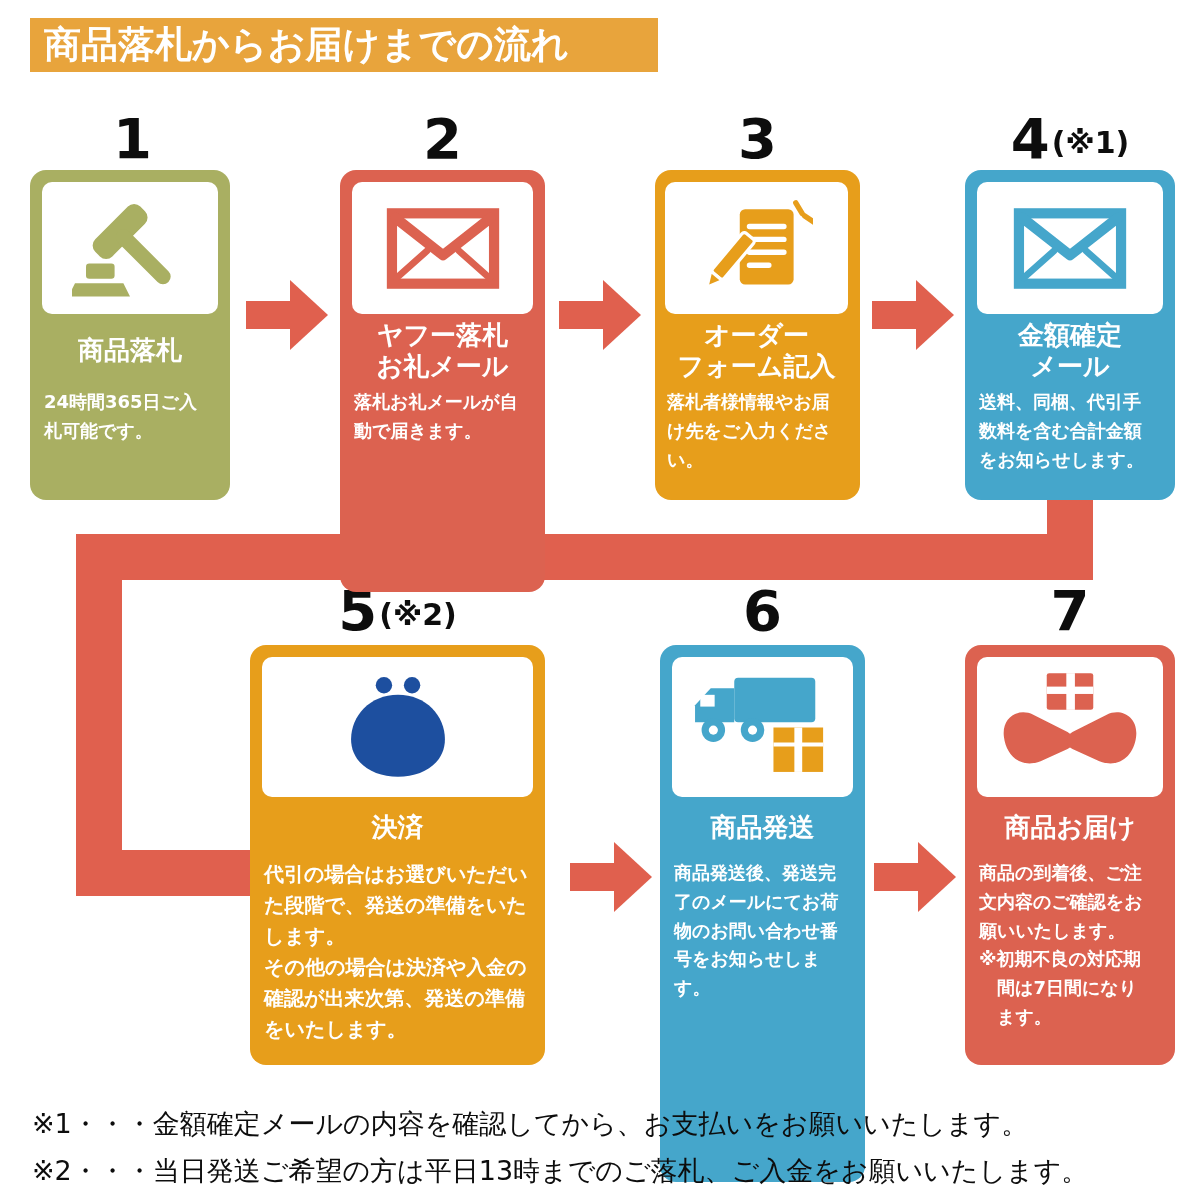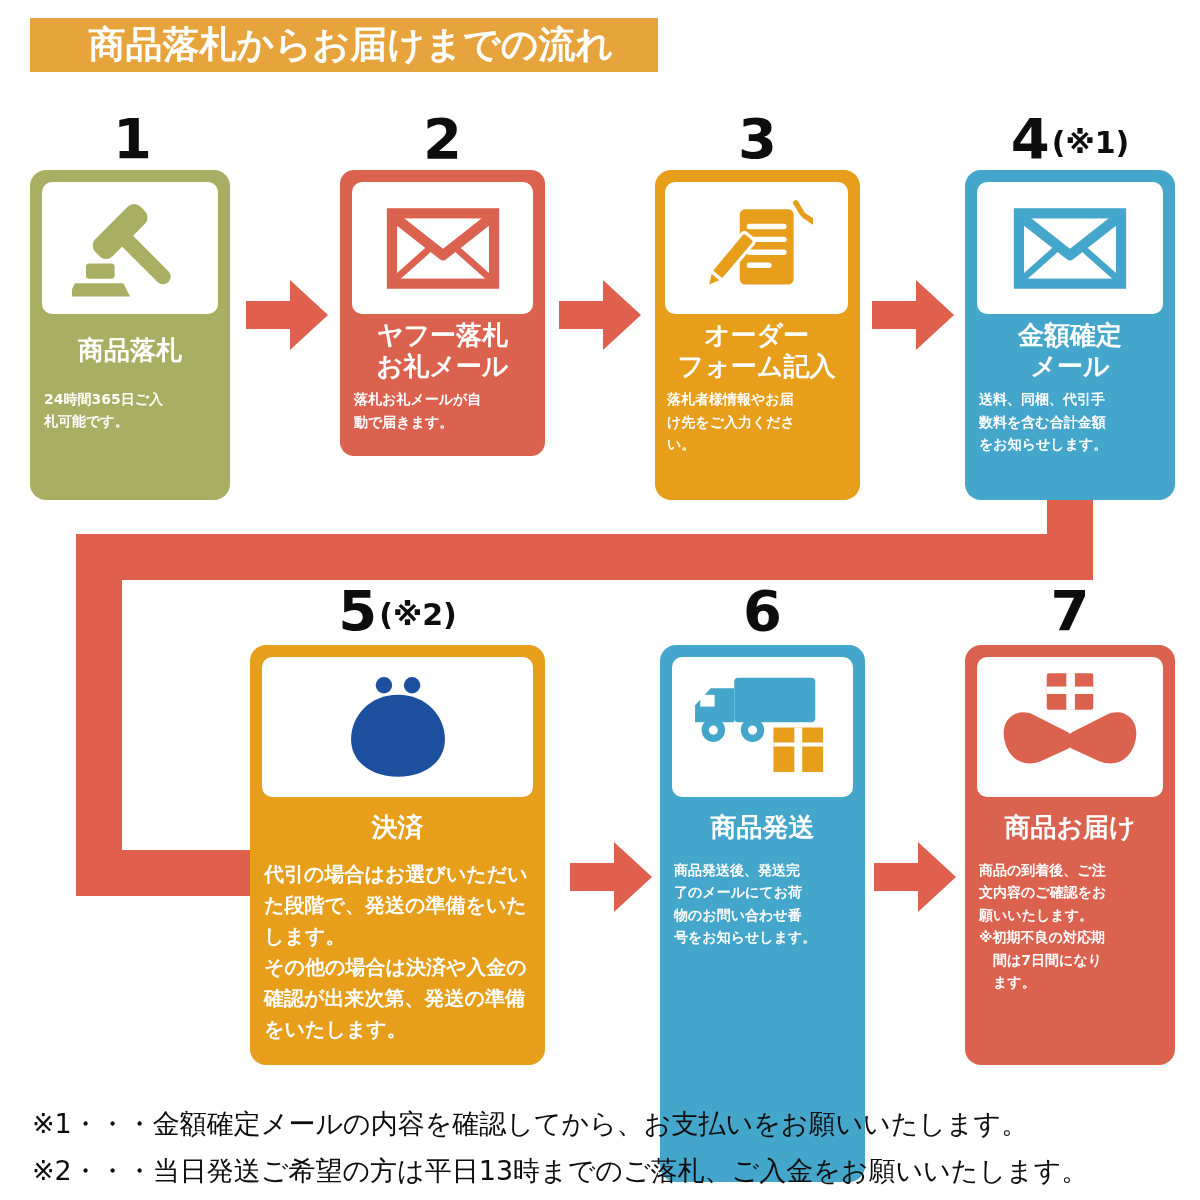--- a/index.html
+++ b/index.html
@@ -2,53 +2,53 @@
 <html><head>
 <meta charset="utf-8">
 <style>
   html,body{margin:0;padding:0;background:#fff;}
   .stage{position:relative;width:1200px;height:1200px;background:#fff;overflow:hidden;
          font-family:"DejaVu Sans","Liberation Sans",sans-serif;}
 
   
   .header-banner{position:absolute;left:30px;top:18px;width:628px;height:54px;
     background:#e8a43c;color:#fff;font-size:37px;font-weight:700;line-height:54px;
-    padding-left:14px;box-sizing:border-box;text-align:center;}
+    padding-left:14px;box-sizing:border-box;}
 
   
   .num{position:absolute;height:62px;display:flex;align-items:flex-end;justify-content:center;
        color:#0d0d0d;font-weight:800;}
   .num-main{font-size:56px;line-height:58px;}
   .num-note{font-size:30px;line-height:50px;margin-left:2px;}
   .n1{left:30px;top:106px;width:205px;}
   .n2{left:340px;top:106px;width:205px;}
   .n3{left:655px;top:106px;width:205px;}
   .n4{left:965px;top:106px;width:210px;}
   .n5{left:250px;top:578px;width:295px;}
   .n6{left:660px;top:578px;width:205px;}
   .n7{left:965px;top:578px;width:210px;}
 
   
   .card{position:absolute;border-radius:16px;box-sizing:border-box;padding:12px 12px 10px;color:#fff;}
   .c1{left:30px;top:170px;width:200px;height:330px;background:#a9af62;}
-  .c2{left:340px;top:170px;width:205px;height:286px;background:#dc6250;border-radius:14px;}
+  .c2{left:340px;top:170px;width:205px;height:422px;background:#dc6250;}
   .c3{left:655px;top:170px;width:205px;height:330px;background:#e79e1b;padding-left:10px;}
   .c4{left:965px;top:170px;width:210px;height:330px;background:#45a6cb;}
   .c5{left:250px;top:645px;width:295px;height:420px;background:#e79e1b;}
   .c6{left:660px;top:645px;width:205px;height:537px;background:#45a6cb;}
   .c7{left:965px;top:645px;width:210px;height:420px;background:#dc6250;}
 
   .icon-box{background:#fff;border-radius:10px;height:132px;display:flex;align-items:center;justify-content:center;overflow:hidden;}
   .c5 .icon-box,.c6 .icon-box,.c7 .icon-box{height:140px;}
 
   .card-title{margin-top:6px;min-height:62px;display:flex;align-items:center;justify-content:center;
     text-align:center;font-size:26px;font-weight:700;line-height:1.2;white-space:pre-line;}
   .c5 .card-title,.c6 .card-title,.c7 .card-title{min-height:50px;}
 
-  .card-desc{margin-top:6px;font-size:14px;font-weight:700;line-height:1.6;white-space:pre-line;text-align:left;padding:0 2px;}
+  .card-desc{margin-top:6px;font-size:18px;font-weight:700;line-height:1.6;white-space:pre-line;text-align:left;padding:0 2px;}
   .c5 .card-desc{font-size:20px;line-height:1.55;}
 
   
   .arrow{position:absolute;width:86px;height:70px;}
   .a1{left:244px;top:280px;}
   .a2{left:557px;top:280px;}
   .a3{left:870px;top:280px;}
   .a4{left:568px;top:842px;}
   .a5{left:872px;top:842px;}
   .arrow .bar{position:absolute;left:2px;top:21px;width:46px;height:28px;background:#e0604e;}

